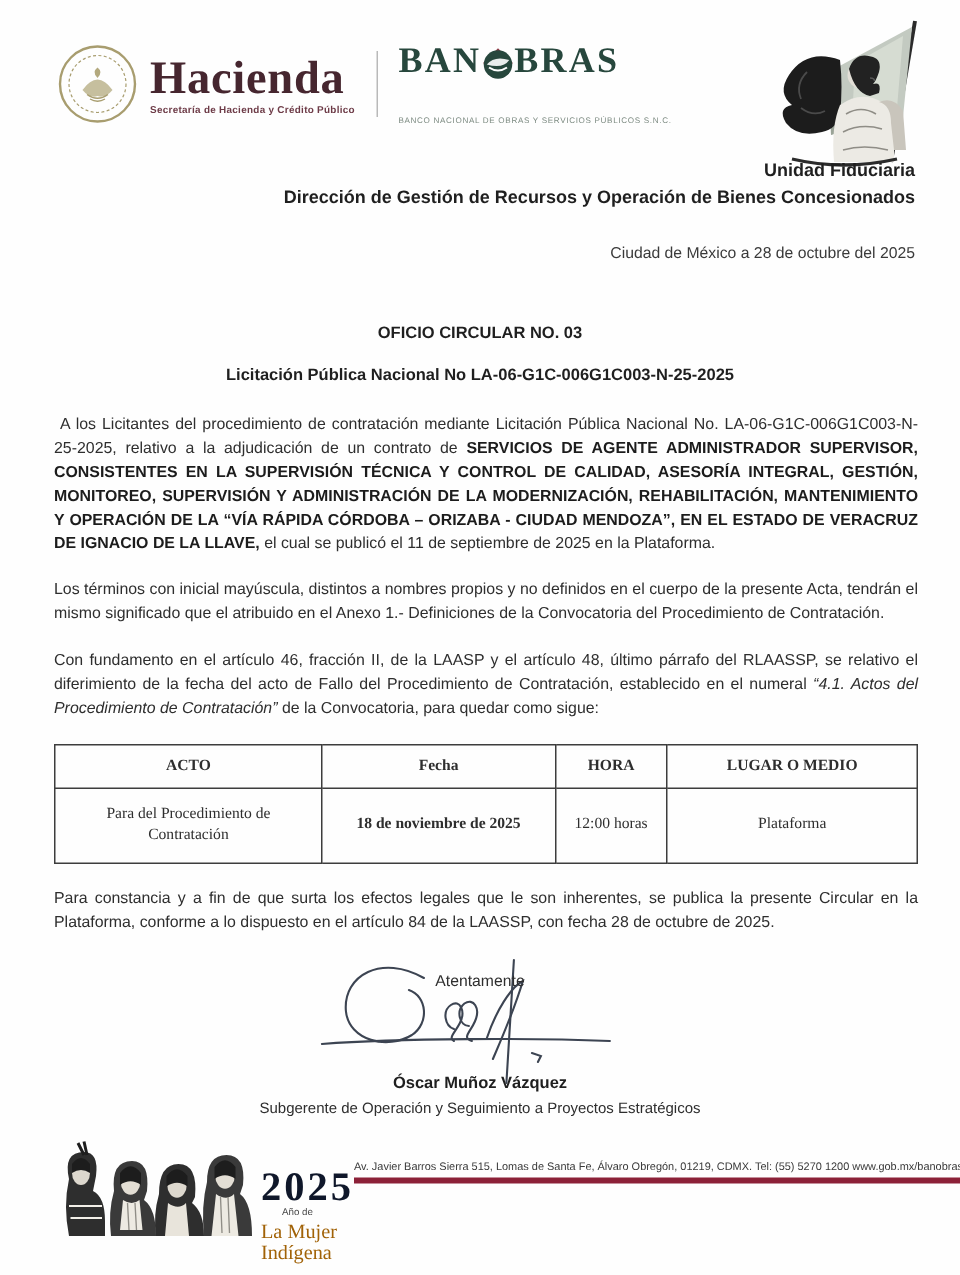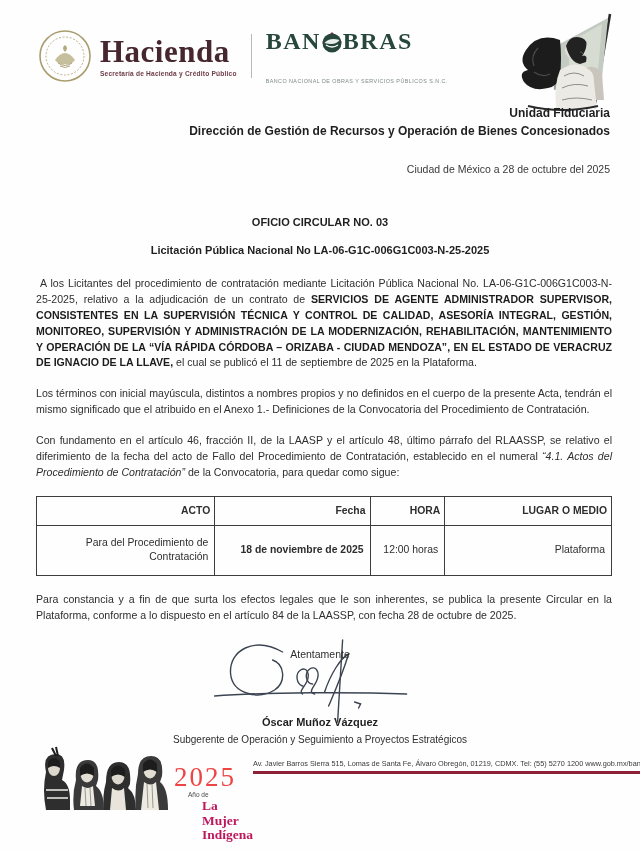--- a/index.html
+++ b/index.html
@@ -76,45 +76,45 @@
   .para.first { text-indent:4px; }
   .para b { color:#1c1c1c; }
   .para i { font-style:italic; }
 
   
   .acts-table {
     width:100%; border-collapse:collapse; margin:6px 0 16px 0;
     font-size:10.4px; color:#2e2e2e;
   }
   .acts-table th, .acts-table td {
-    border:1.6px solid #3d3d3d; text-align:right; vertical-align:middle;
-    padding:6px 6px; line-height:1.35;
+    border:1.6px solid #3d3d3d; text-align:center; vertical-align:middle;
+    padding:6px 6px; line-height:1.35;font-family:Liberation Serif, serif;
   }
   .acts-table th { font-weight:bold; padding:7px 4px; }
   .acts-table td { height:50px; }
   .col-acto { width:31%; } .col-fecha { width:27%; } .col-hora { width:13%; } .col-lugar { width:29%; }
   .cell-bold { font-weight:bold; }
 
   
   .sig-block { position:absolute; top:648px; left:0; right:0; text-align:center; }
   .closing { font-size:10.5px; color:#2e2e2e; position:relative; z-index:2; }
   .sig-svg { position:absolute; left:50%; transform:translateX(-54%); top:-14px; z-index:1; }
   .sig-name { margin-top:56px; font-size:11px; font-weight:bold; color:#1f1f1f; position:relative; z-index:2;}
   .sig-title { margin-top:6px; font-size:10px; color:#2e2e2e; }
 
   
   .footer { position:absolute; left:40px; right:30px; bottom:8px; display:flex; align-items:flex-start; }
   .women-illustration { width:132px; height:64px; flex:0 0 auto; }
   .year-block { width:86px; margin-left:2px; margin-top:2px; line-height:1; }
   .year-num {
     font-family:"Liberation Serif", serif; font-size:27px; letter-spacing:2px;
-    color:#ef4444; font-weight:normal;margin-top:16px;
+    color:#0f172a; font-weight:bold;margin-top:16px;
   }
   .year-small { font-size:6.5px; color:#4a4a4a; margin:1px 0 1px 14px; }
-  .year-line { font-family:"Liberation Serif", serif; font-size:13.5px; font-weight:bold; color:#be185d; line-height:1.05;margin-left:28px; }
+  .year-line { font-family:"Liberation Serif", serif; font-size:13.5px; font-weight:normal; color:#a16207; line-height:1.05; }
   .addr-block { flex:1; margin-top:13px; }
   .addr { font-size:7.3px; color:#3a3a3a; white-space:nowrap; }
   .addr-line { height:3.5px; background:#8c2138; margin-top:3px; }
 </style>
 </head>
 <body>
 
 <div class="page">
 
   <div class="logo-row">

